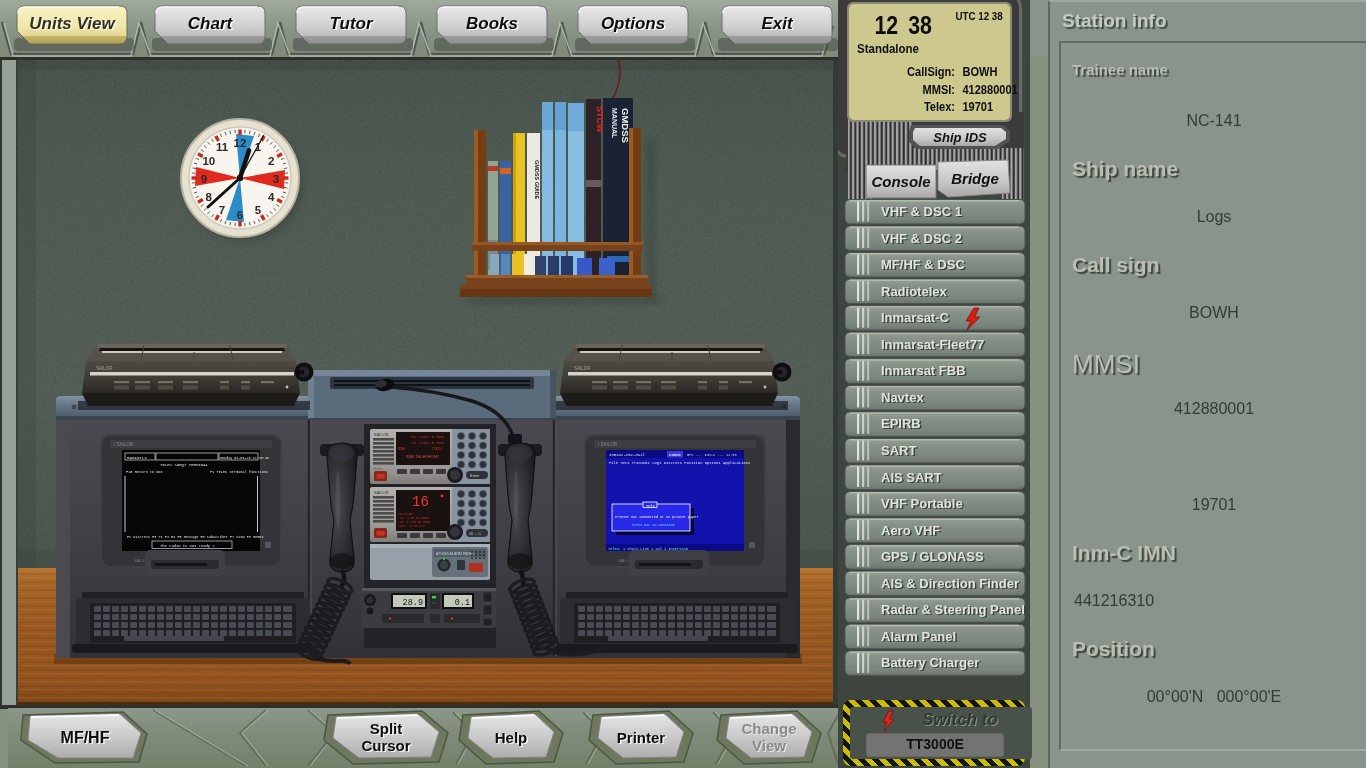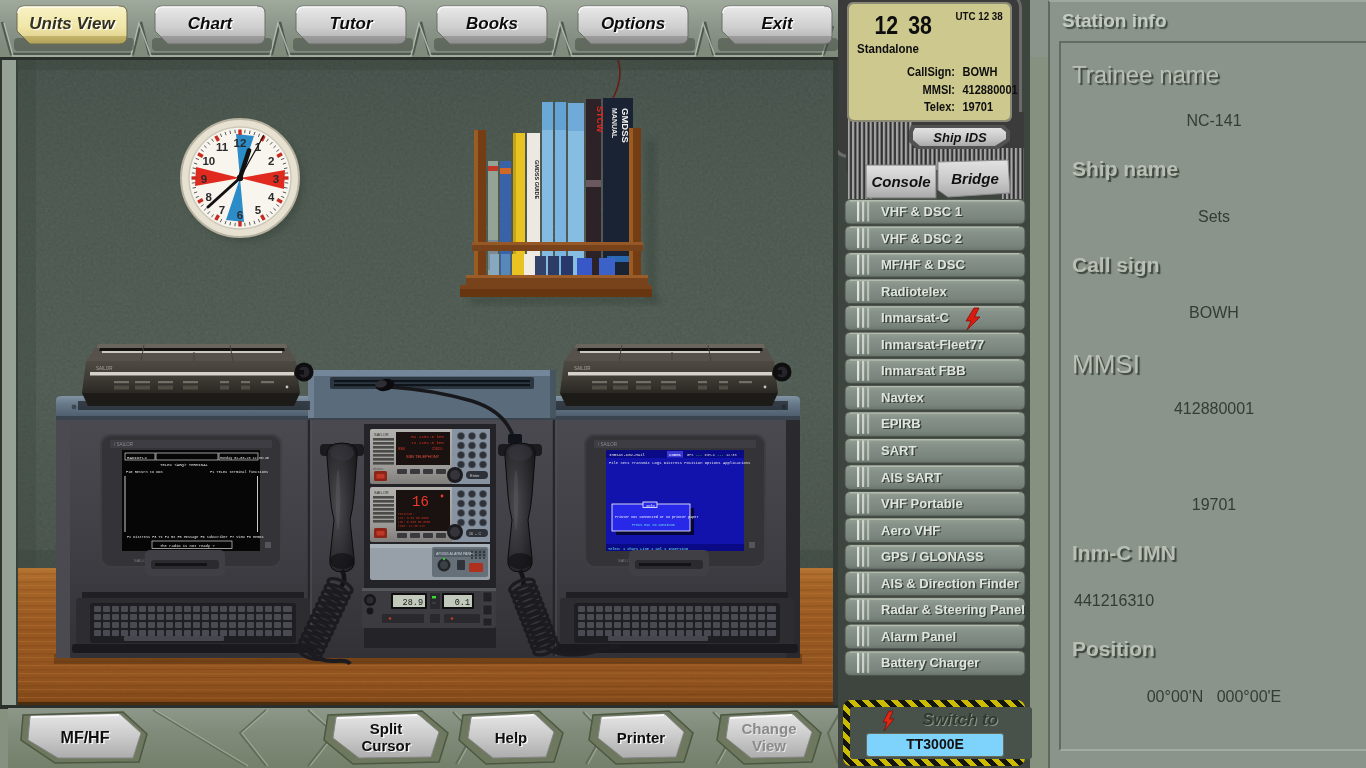--- a/index.html
+++ b/index.html
@@ -1114,38 +1114,38 @@
 <div class="abs" id="switchpanel" style="left:5px;top:700px;width:182px;height:66px;border-radius:8px;
   background:repeating-linear-gradient(45deg,#ccbc00 0 5px,#151510 5px 10px);">
  <div class="abs" style="left:7px;top:7px;width:168px;height:52px;background:#49524a;border-radius:3px;padding-left:14px;">
 
   <svg class="abs" style="left:28px;top:3px" width="22" height="22" viewBox="0 0 22 22">
     <path d="M11,1 L5,12 L9,12 L6,21 L16,9 L11.5,9 L15,1 Z" fill="#e02818" stroke="#7a1008" stroke-width="0.8"></path>
   </svg>
 
   <div class="abs" style="left:55px;top:3px;width:110px;text-align:center;font-size:17px;font-weight:bold;font-style:italic;color:#31392f;text-shadow:1px 1px 0 #8a948a;">Switch to</div>
 
-  <div class="abs" style="left:16px;top:26px;width:136px;height:22px;background:#7dd3fc;border:1px solid #6a6a5a;border-radius:3px;text-align:center;font-size:14px;font-weight:bold;color:#111;line-height:21px;">TT3000E</div>
+  <div class="abs" style="left:16px;top:26px;width:136px;height:22px;background:#737373;border:1px solid #6a6a5a;border-radius:3px;text-align:center;font-size:14px;font-weight:bold;color:#111;line-height:21px;">TT3000E</div>
  </div>
 </div>
 </div>
 
 <div class="abs" id="stationpanel" style="left:1048px;top:0;width:336px;height:768px;background:#8a948a;border-top:2px solid #9fa99f;border-left:2px solid #5f695f;box-sizing:border-box;">
 
  <div class="abs" style="left:12px;top:8px;font-size:19px;font-weight:bold;color:#c4cbc2;text-shadow:2px 2px 1px #454d45;">Station info</div>
 
  <div class="abs" style="left:9px;top:39px;width:310px;height:706px;border-top:2px solid #626c62;border-left:2px solid #626c62;border-right:2px solid #a2aba2;border-bottom:2px solid #a2aba2;"></div>
 
- <div class="abs" style="left:22px;top:59px;font-size:24px;font-weight:normal;color:#b9bfb4;text-shadow:2px 2px 1px #3f463f;">Trainee name</div>
+ <div class="abs" style="left:22px;top:59px;font-size:15px;font-weight:bold;color:#b9bfb4;text-shadow:2px 2px 1px #3f463f;">Trainee name</div>
 
  <div class="abs" style="left:24px;top:110px;width:280px;text-align:center;font-size:16px;color:#343c34;">NC-141</div>
 
  <div class="abs" style="left:22px;top:155px;font-size:21px;font-weight:bold;color:#b9bfb4;text-shadow:2px 2px 1px #3f463f;">Ship name</div>
 
- <div class="abs" style="left:24px;top:206px;width:280px;text-align:center;font-size:16px;color:#343c34;">Sets</div>
+ <div class="abs" style="left:24px;top:206px;width:280px;text-align:center;font-size:16px;color:#343c34;">Logs</div>
 
  <div class="abs" style="left:22px;top:251px;font-size:21px;font-weight:bold;color:#b9bfb4;text-shadow:2px 2px 1px #3f463f;">Call sign</div>
 
  <div class="abs" style="left:24px;top:302px;width:280px;text-align:center;font-size:16px;color:#343c34;">BOWH</div>
 
  <div class="abs" style="left:22px;top:347px;font-size:26px;font-weight:normal;color:#b9bfb4;text-shadow:2px 2px 1px #3f463f;">MMSI</div>
 
  <div class="abs" style="left:24px;top:398px;width:280px;text-align:center;font-size:16px;color:#343c34;">412880001</div>
 
 

